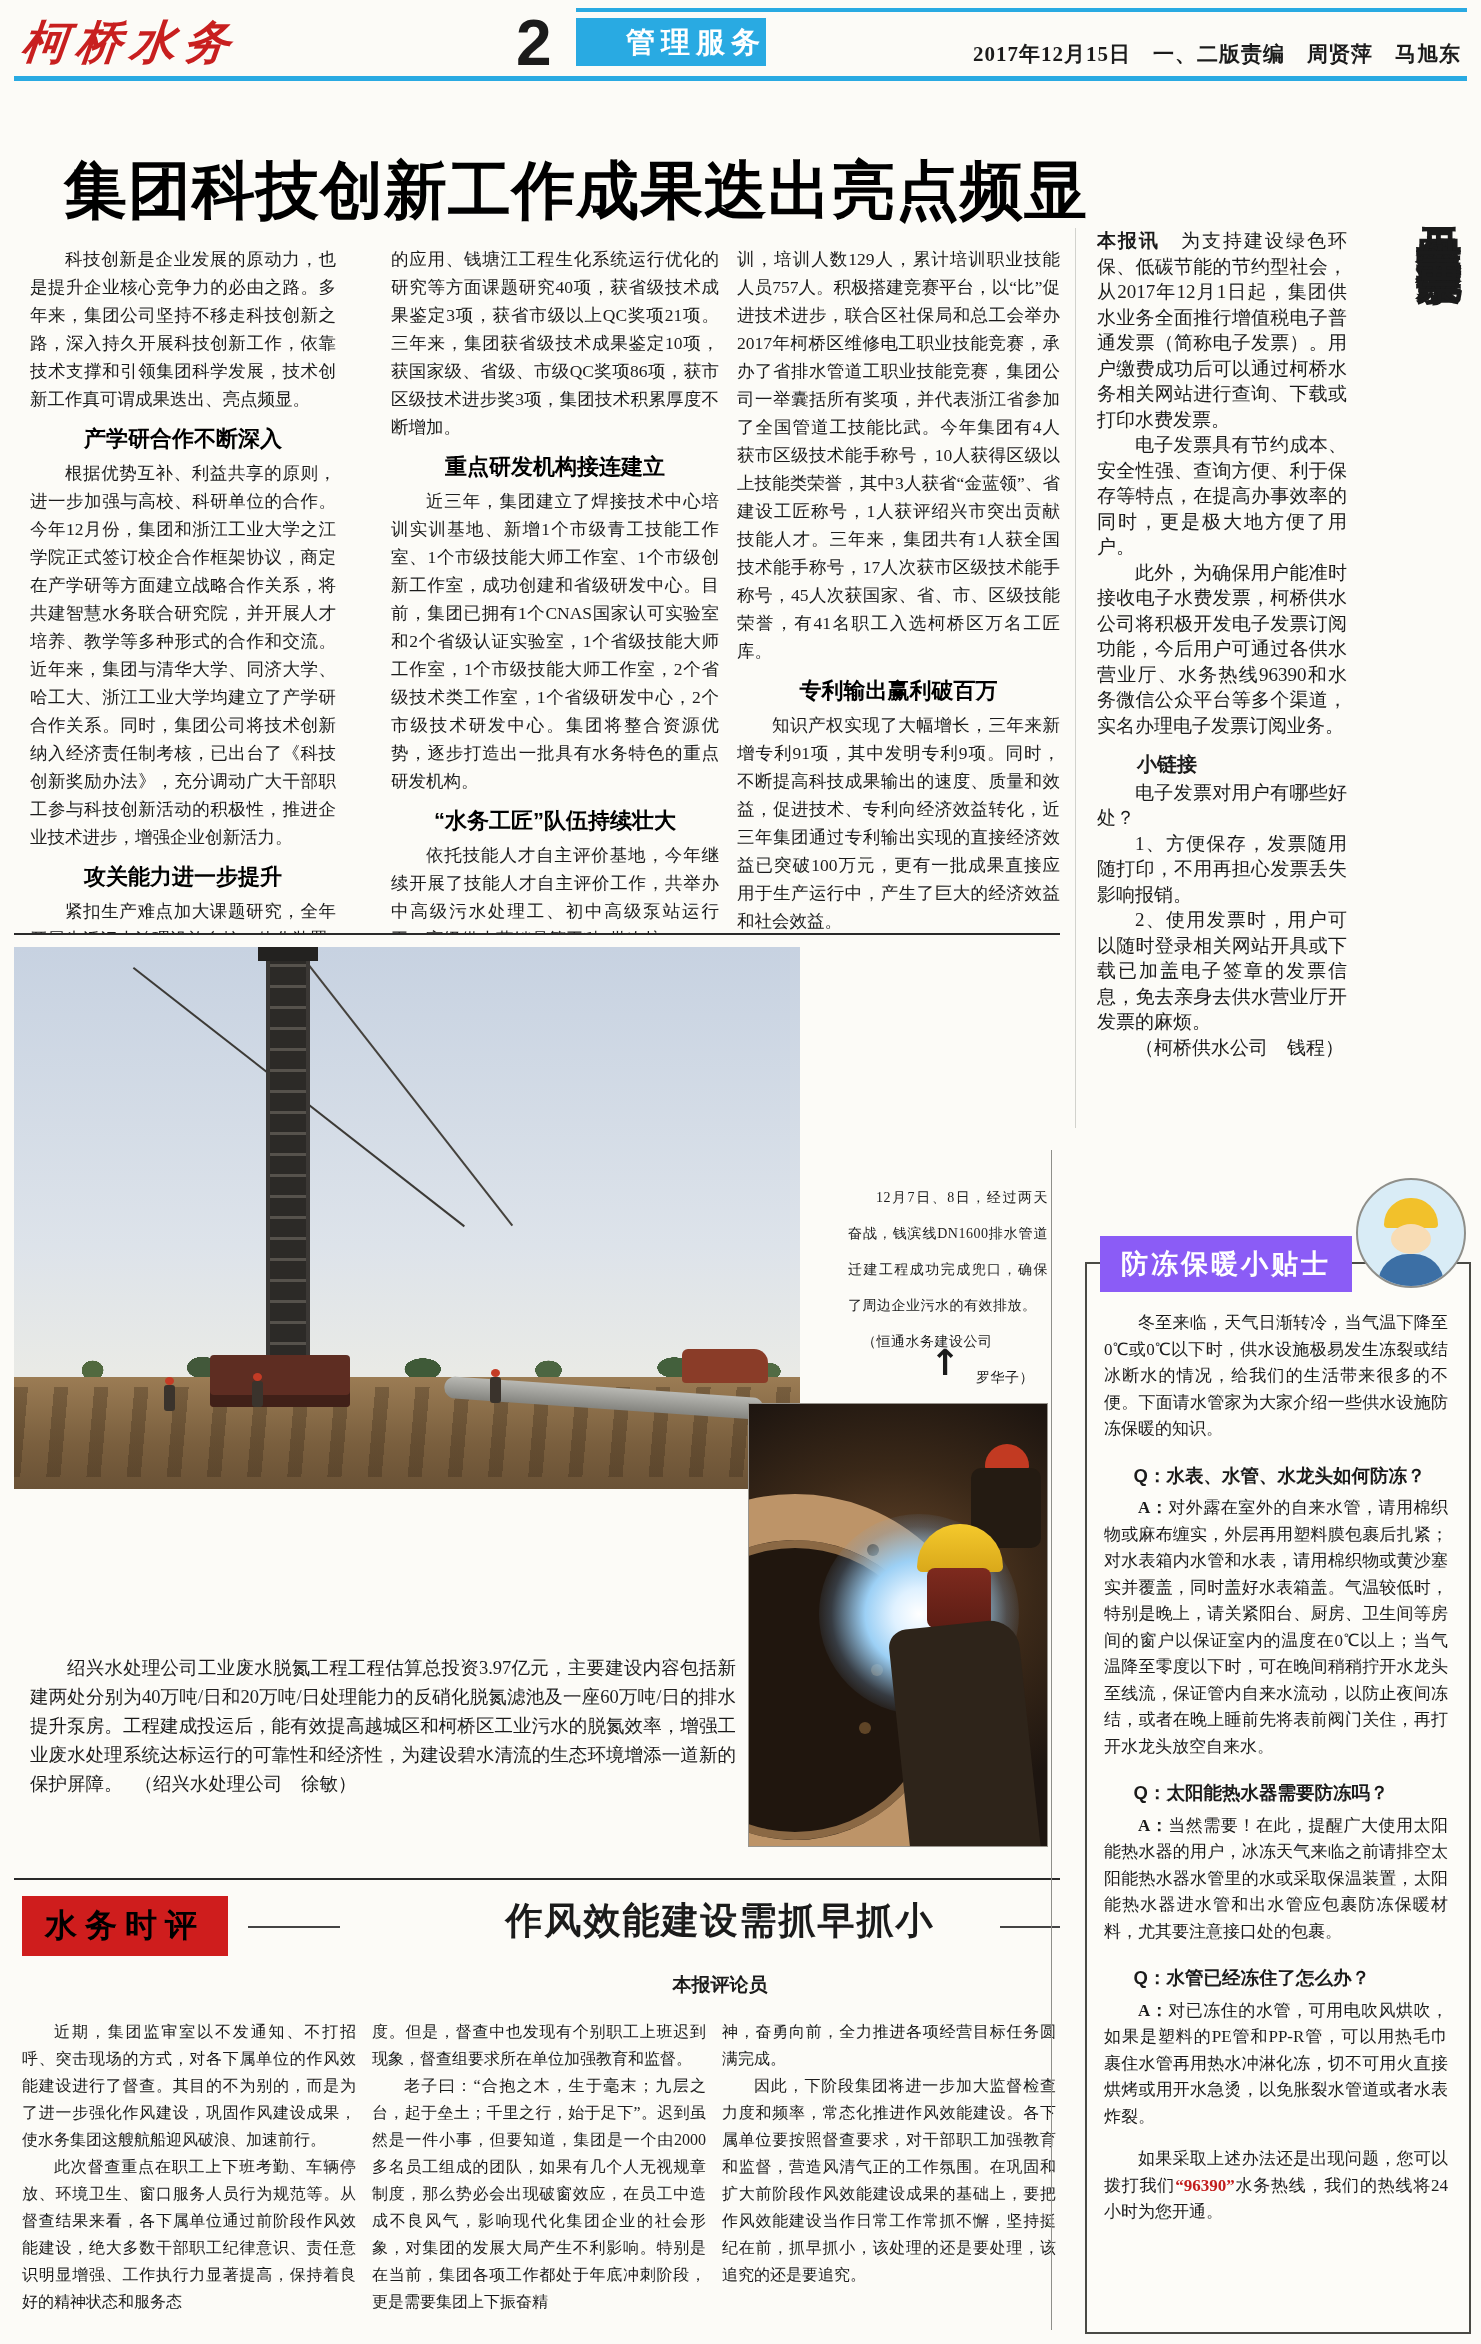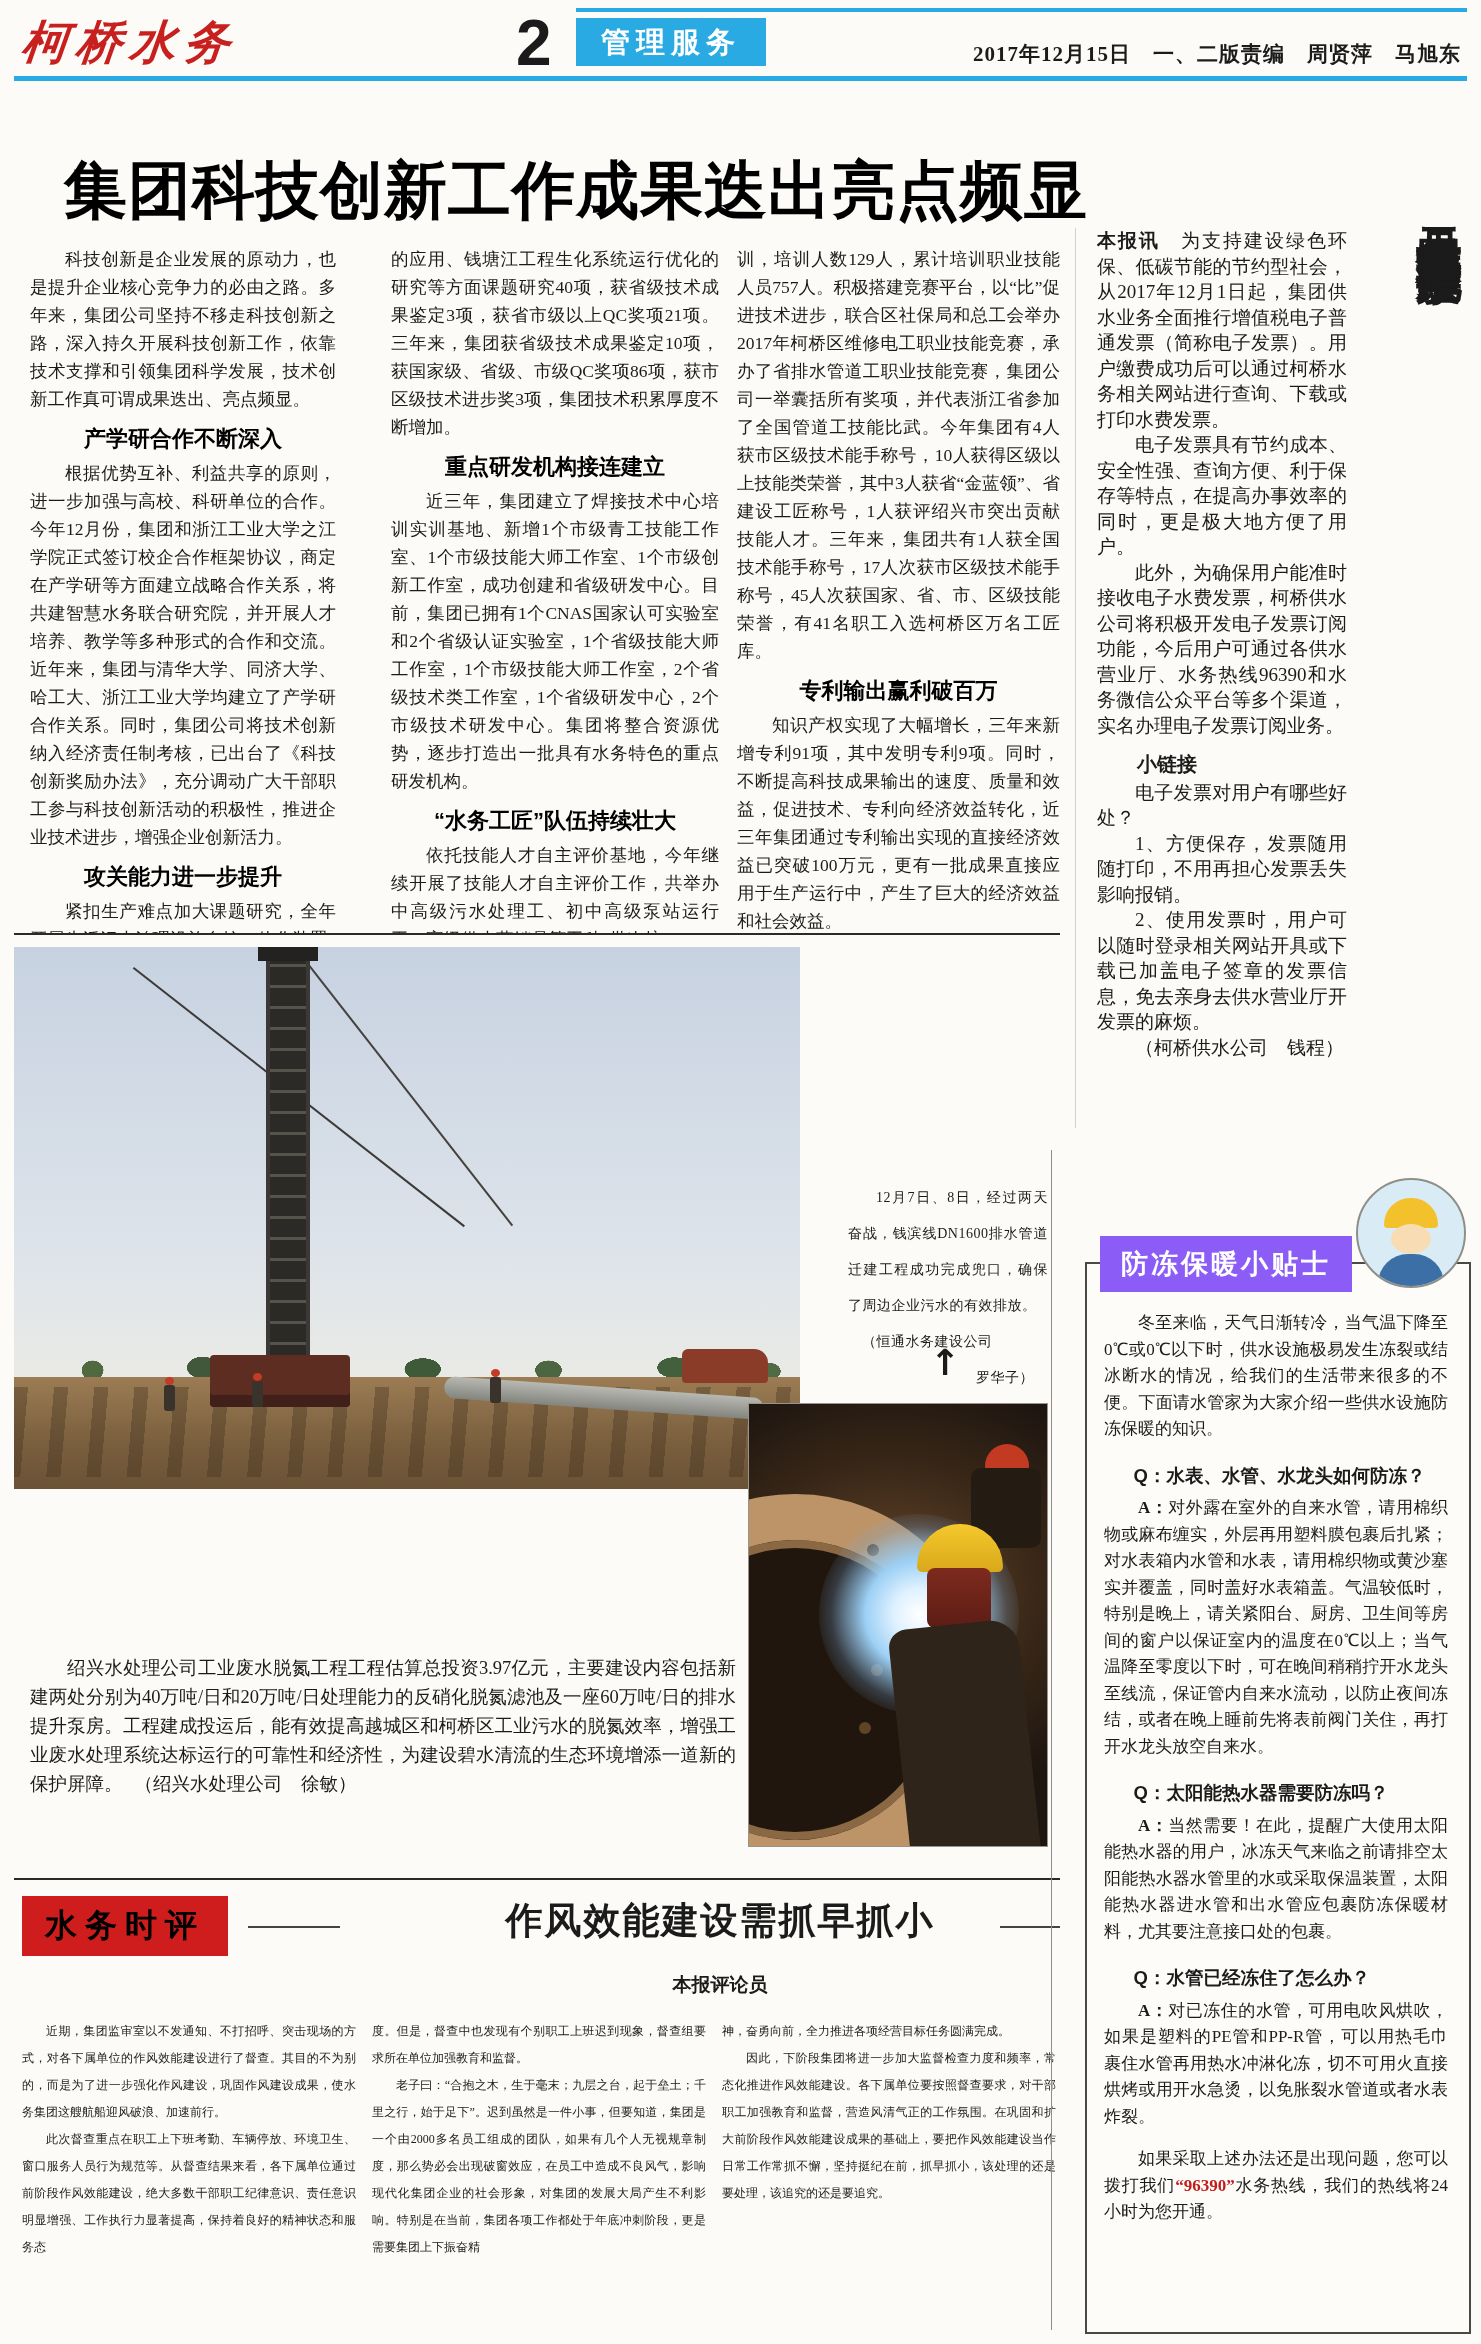--- a/index.html
+++ b/index.html
@@ -8,21 +8,21 @@
   .abs{position:absolute;}
   .sans{font-family:"Liberation Sans",sans-serif;}
   p{margin:0;text-indent:2em;}
   p.ni{text-indent:0;}
 
   
   .logo{left:22px;top:12px;font-size:46px;font-weight:bold;color:#c81f1f;
         font-style:italic;letter-spacing:8px;transform:skewX(-6deg);}
   .pageno{left:516px;top:6px;font-size:64px;font-weight:900;font-family:"Liberation Sans",sans-serif;}
   .section-box{left:576px;top:18px;width:190px;height:48px;background:#29aae2;color:#fff;
-        font-size:29px;font-weight:bold;text-align:center;line-height:48px;letter-spacing:6px;}
+        font-size:29px;font-weight:bold;text-align:right;line-height:48px;letter-spacing:6px;}
   .topline{left:576px;top:8px;width:891px;height:4px;background:#29aae2;}
   .dateline{right:20px;top:40px;font-size:21px;font-weight:bold;letter-spacing:1px;}
   .mainrule{left:14px;top:76px;width:1453px;height:5px;background:#29aae2;}
 
   
   .headline{left:64px;top:148px;width:985px;height:86px;font-size:63px;font-weight:900;
         color:#000000;letter-spacing:1px;white-space:nowrap;}
   .art-col{font-size:17.5px;line-height:28px;text-align:justify;overflow:hidden;}
   .art-col h3{font-family:"Liberation Sans",sans-serif;font-size:22px;text-align:center;
         margin:12px 0 6px;font-weight:bold;color:#000;}
@@ -111,21 +111,21 @@
   .inline-byline{padding-left:12px;}
 
   
   .review-tag{left:22px;top:1896px;width:206px;height:60px;background:#cf1d1d;color:#000000;
         font-size:32px;font-weight:bold;text-align:center;line-height:58px;letter-spacing:8px;}
   .review-title{left:340px;top:1896px;width:760px;text-align:center;font-size:37px;font-weight:900;
         letter-spacing:2px;}
   .tline-l{left:248px;top:1926px;width:92px;height:2px;background:#444;}
   .tline-r{left:1000px;top:1926px;width:60px;height:2px;background:#444;}
   .review-byline{left:340px;top:1972px;width:760px;text-align:center;font-size:19px;font-weight:bold;}
-  .review-col{top:2018px;height:326px;font-size:12px;line-height:27px;text-align:justify;overflow:hidden;}
+  .review-col{top:2018px;height:326px;font-size:16px;line-height:27px;text-align:justify;overflow:hidden;}
   .rc1{left:22px;width:334px;}
   .rc2{left:372px;width:334px;}
   .rc3{left:722px;width:334px;}
 
   
   .vrule-bot{left:1051px;top:1150px;width:1px;height:1180px;background:#8f8f8a;}
   .tips-box{left:1085px;top:1262px;width:382px;height:1068px;border:2px solid #4a4a45;
         background:#fdfcf8;}
   .tips-tab{left:1100px;top:1236px;width:252px;height:56px;background:#8b5cf6;color:#fff;
         font-size:27px;font-weight:bold;text-align:center;line-height:56px;letter-spacing:3px;}

